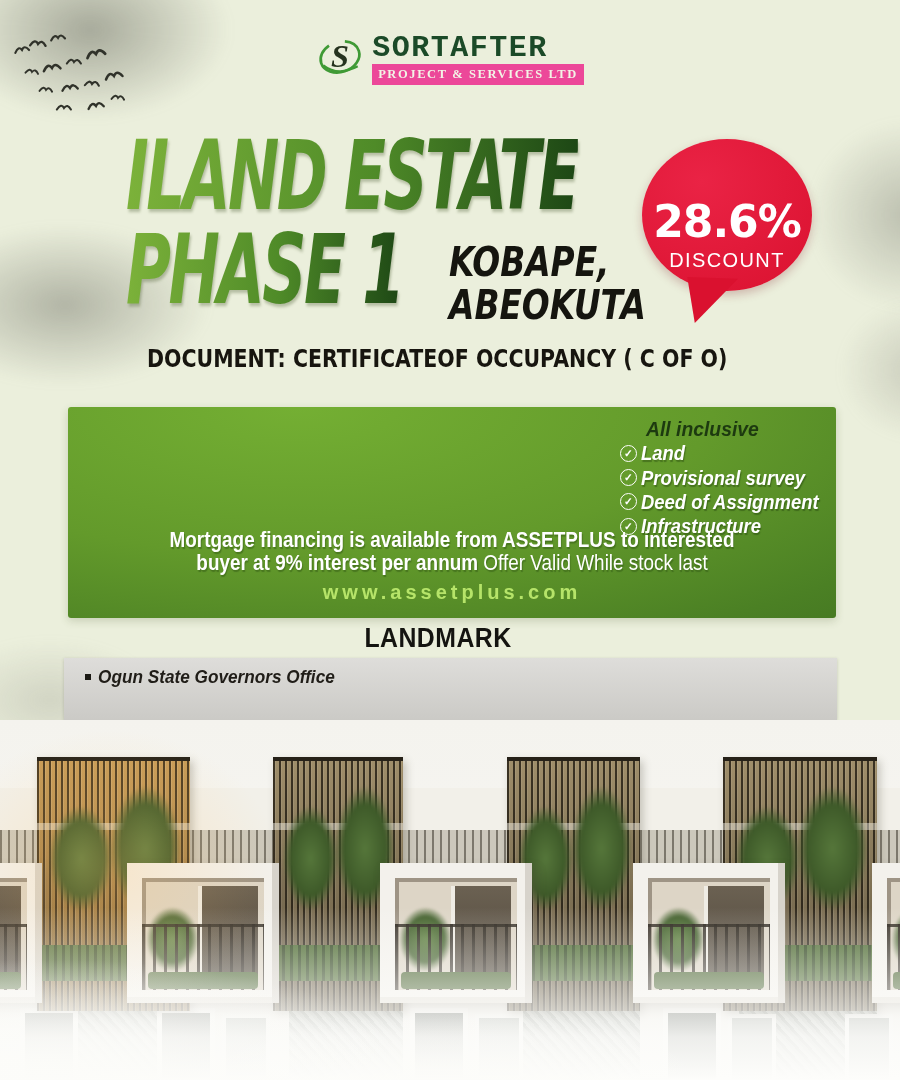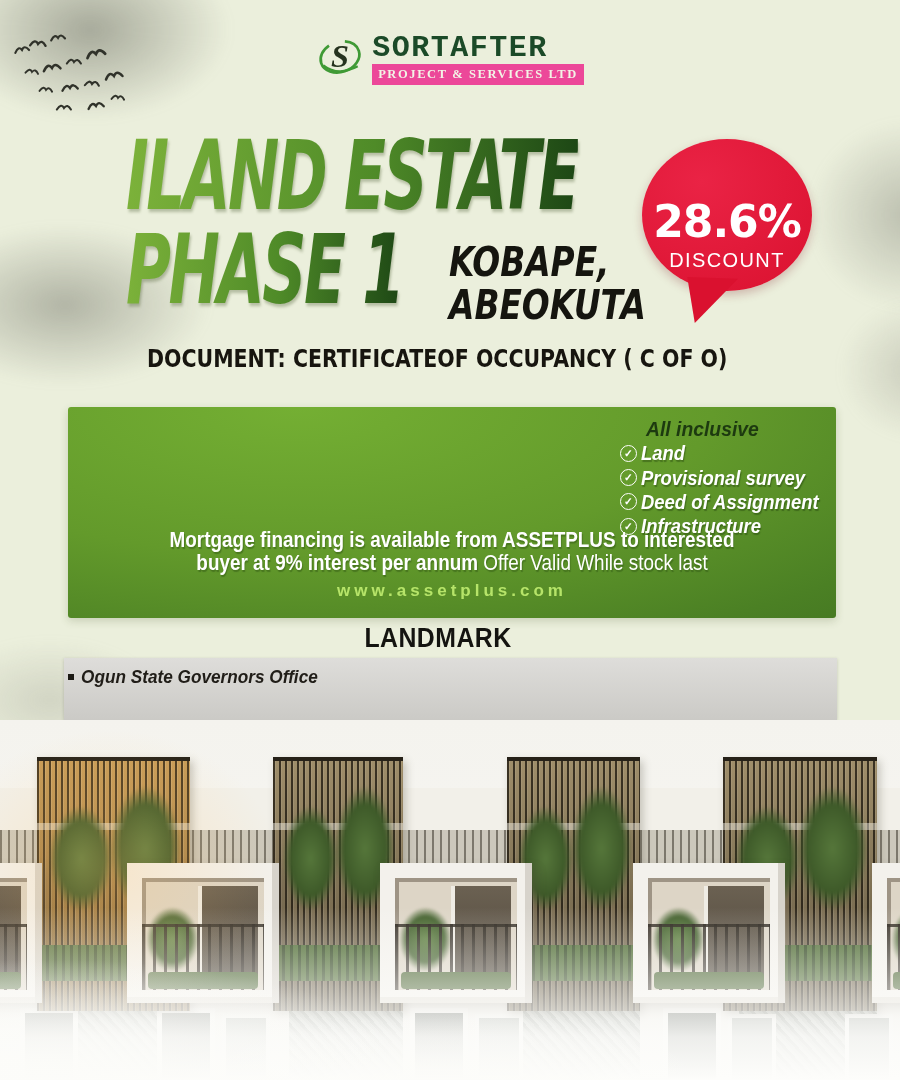--- a/index.html
+++ b/index.html
@@ -82,30 +82,30 @@
   .check-circle{flex:0 0 15px;width:15px;height:15px;border:1.8px solid #fff;border-radius:50%;
       color:#fff;font-size:10.5px;line-height:15px;text-align:center;font-weight:bold;}
   .inc-label{font-size:20.5px;font-weight:bold;font-style:italic;color:#fff;white-space:nowrap;
       transform:scaleX(.9);transform-origin:left center;text-shadow:1px 1.5px 1px rgba(20,45,5,.35);}
 
   .mortgage{position:absolute;left:0;width:768px;top:122px;text-align:center;color:#fff;
       font-size:21.5px;font-weight:bold;line-height:23px;
       text-shadow:1px 1.5px 1px rgba(20,45,5,.3);}
   .mline{transform:scaleX(.88);transform-origin:center top;white-space:nowrap;}
   .m-reg{font-weight:normal;}
-  .url{position:absolute;left:0;width:768px;top:174px;text-align:center;font-size:17px;
+  .url{position:absolute;left:0;width:768px;top:174px;text-align:center;font-size:20px;
       font-weight:bold;letter-spacing:4px;color:#b6e469;}
 
   
   .lm-head{left:0;top:623px;width:876px;text-align:center;font-size:27px;font-weight:bold;
       color:#141410;transform:scaleX(.92);transform-origin:center top;letter-spacing:.5px;}
   .gbar{left:64px;top:658px;width:773px;height:62px;
       background:linear-gradient(180deg,#deddda 0%,#cbcac6 100%);box-shadow:0 1px 3px rgba(80,80,70,.25);}
   .gcol{position:absolute;top:8px;display:flex;flex-direction:column;gap:2px;}
-  .gc-left{left:4px;} .gc-right{left:458px;}
+  .gc-left{left:21px;} .gc-right{left:458px;}
   .lm-row{display:flex;align-items:center;gap:7px;height:22px;}
   .sq-bullet{flex:0 0 6px;width:6px;height:6px;background:#1c1a15;}
   .lm-label{font-size:18.5px;font-weight:bold;font-style:italic;color:#201d18;white-space:nowrap;
       transform:scaleX(.93);transform-origin:left center;}
 
   
   .scene{left:0;top:720px;width:900px;height:360px;overflow:hidden;
       background:linear-gradient(180deg,#f4f3ee 0%,#f7f6f2 60%,#fbfaf7 100%);}
   .parapet{position:absolute;left:0;right:0;top:68px;height:42px;background:#f2f0e9;
       box-shadow:0 2px 0 rgba(150,148,138,.5);z-index:1;}

